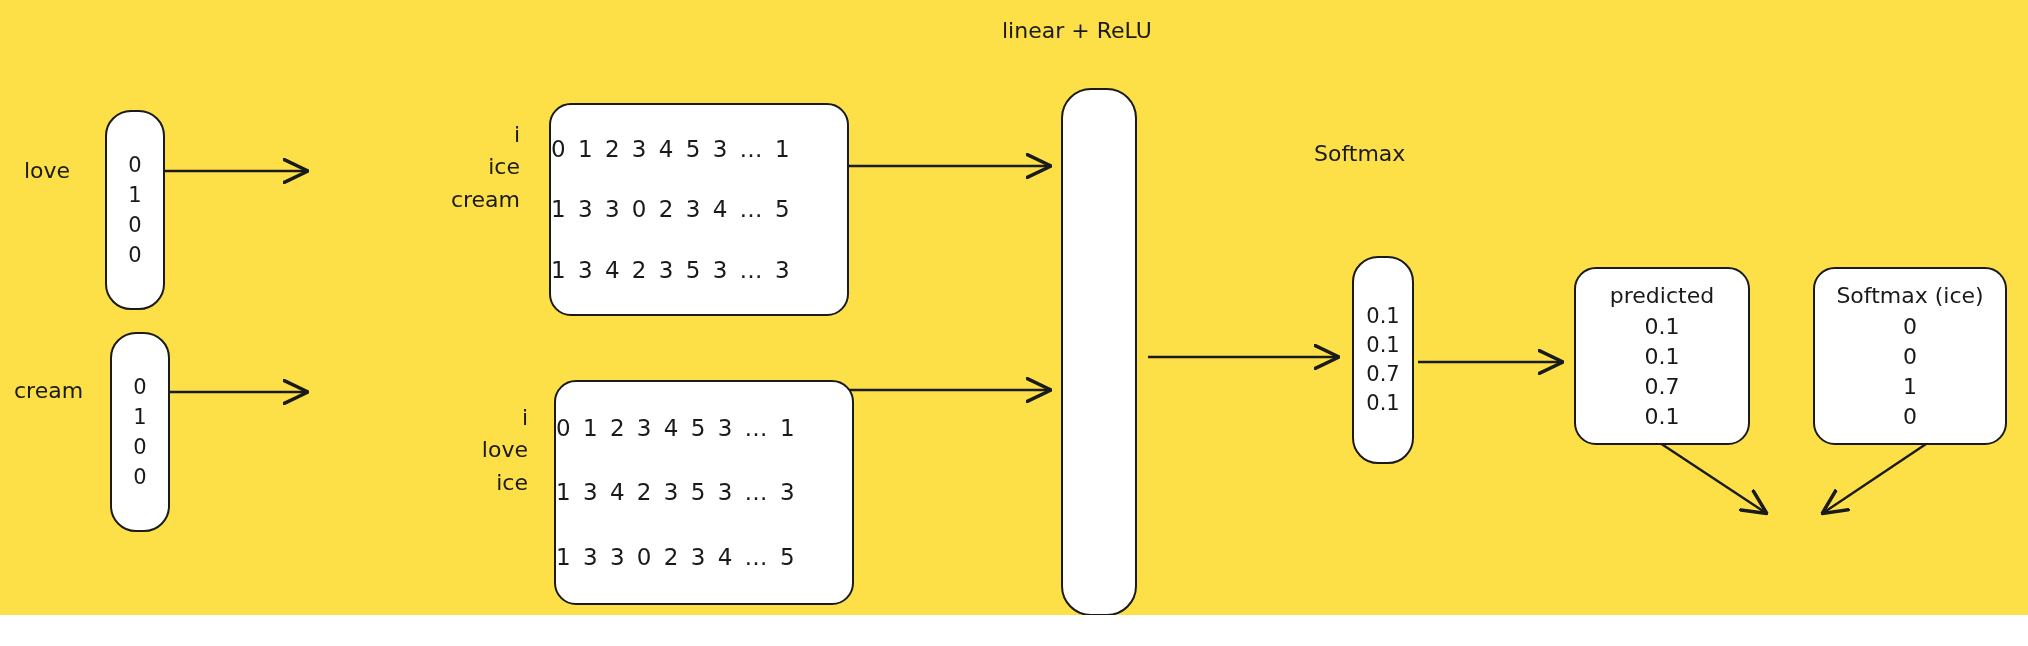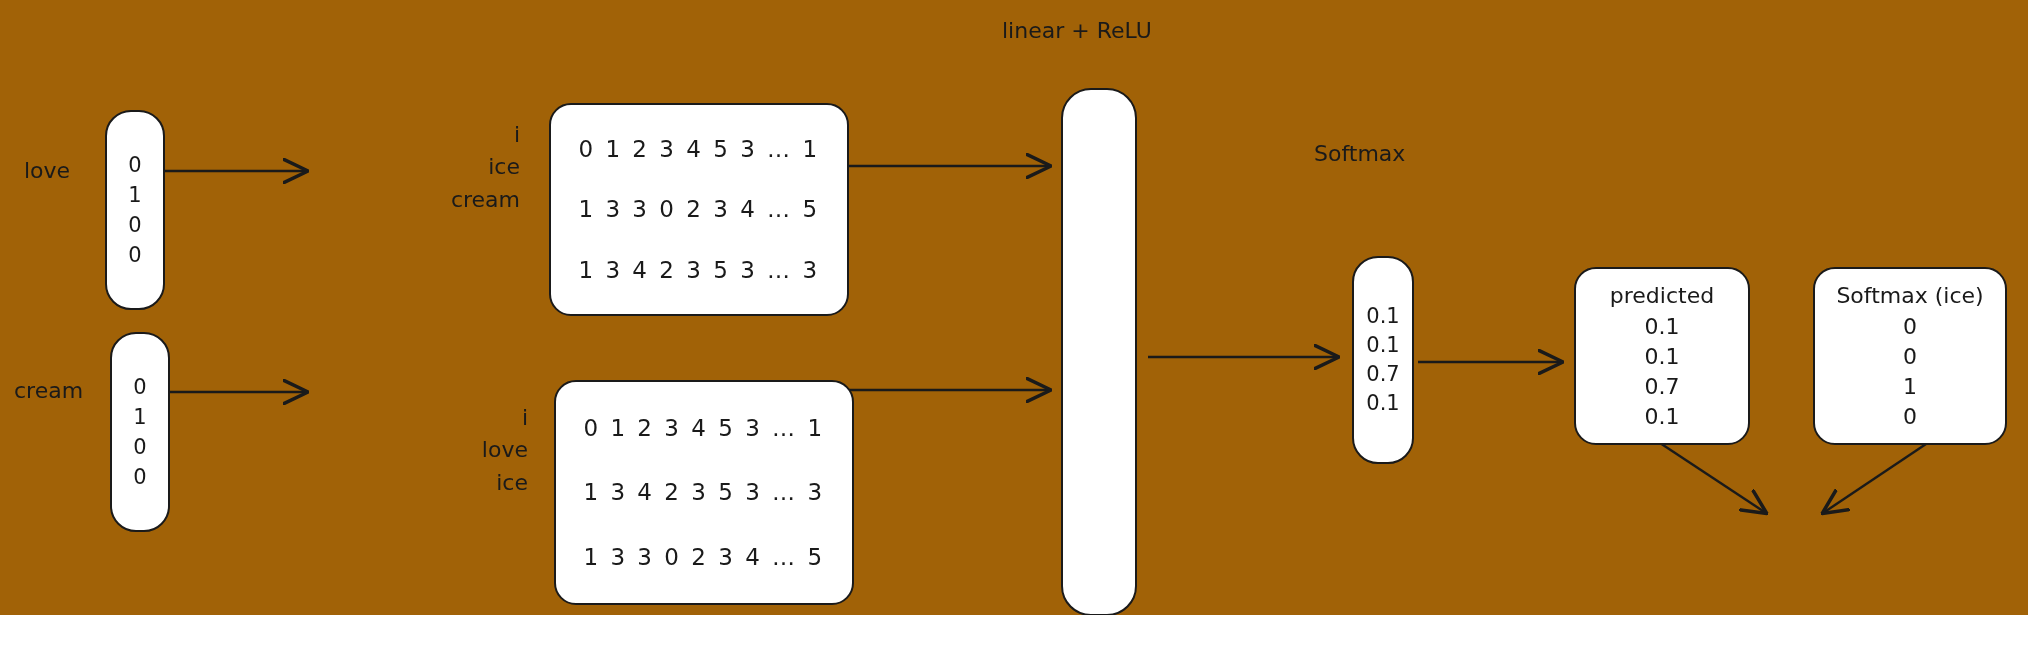--- a/index.html
+++ b/index.html
@@ -8,21 +8,21 @@
     background: #ffffff;
   }
   body {
     font-family: "DejaVu Sans", "Liberation Sans", sans-serif;
     color: #1a1a1a;
   }
   #canvas {
     position: relative;
     width: 2028px;
     height: 615px;
-    background: #a16207;
+    background: #fde047;
     overflow: hidden;
   }
   .svg-layer {
     position: absolute;
     left: 0; top: 0;
     width: 2028px;
     height: 646px;
     pointer-events: none;
   }
   .node {
@@ -45,21 +45,21 @@
   }
   .matrix-box {
     border-radius: 22px;
     justify-content: space-around;
     align-items: stretch;
     padding: 14px 0;
   }
   .matrix-row {
     font-size: 23px;
     letter-spacing: 2.5px;
-    text-align: center;
+    text-align: left;
     white-space: nowrap;
     font-family: "DejaVu Sans", "Liberation Sans", sans-serif;
   }
   .rowlabels {
     position: absolute;
     display: flex;
     flex-direction: column;
     justify-content: space-around;
     align-items: flex-end;
     padding: 14px 0;

